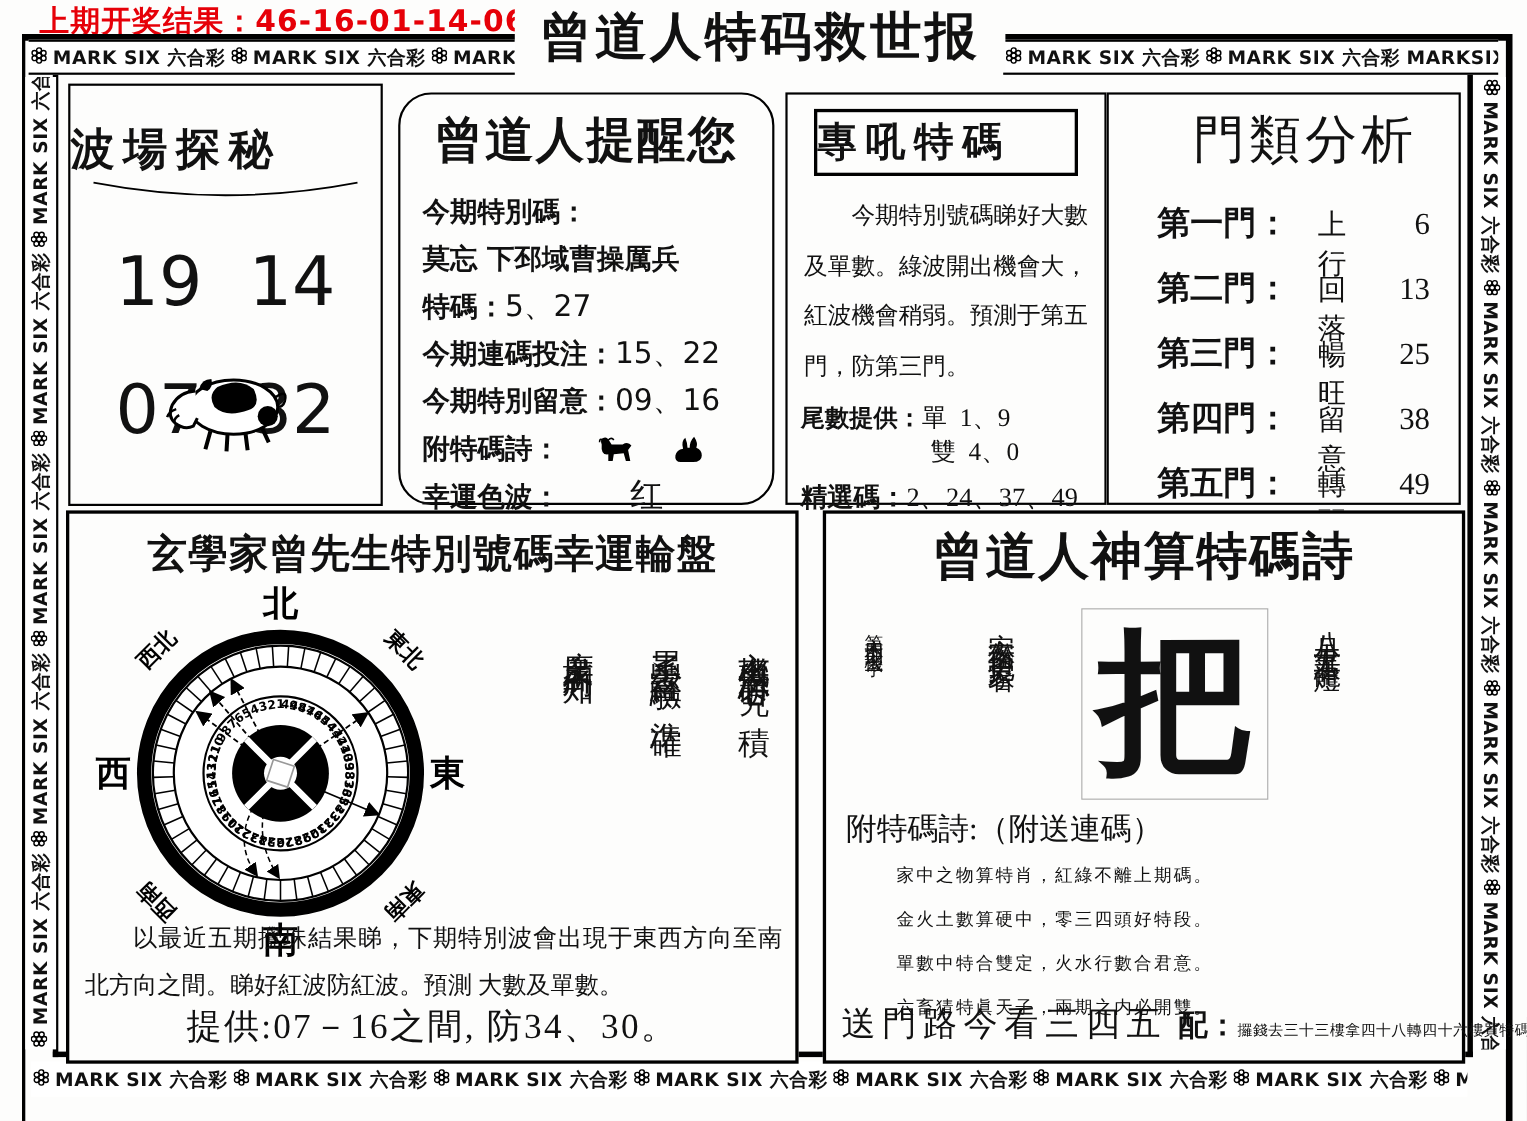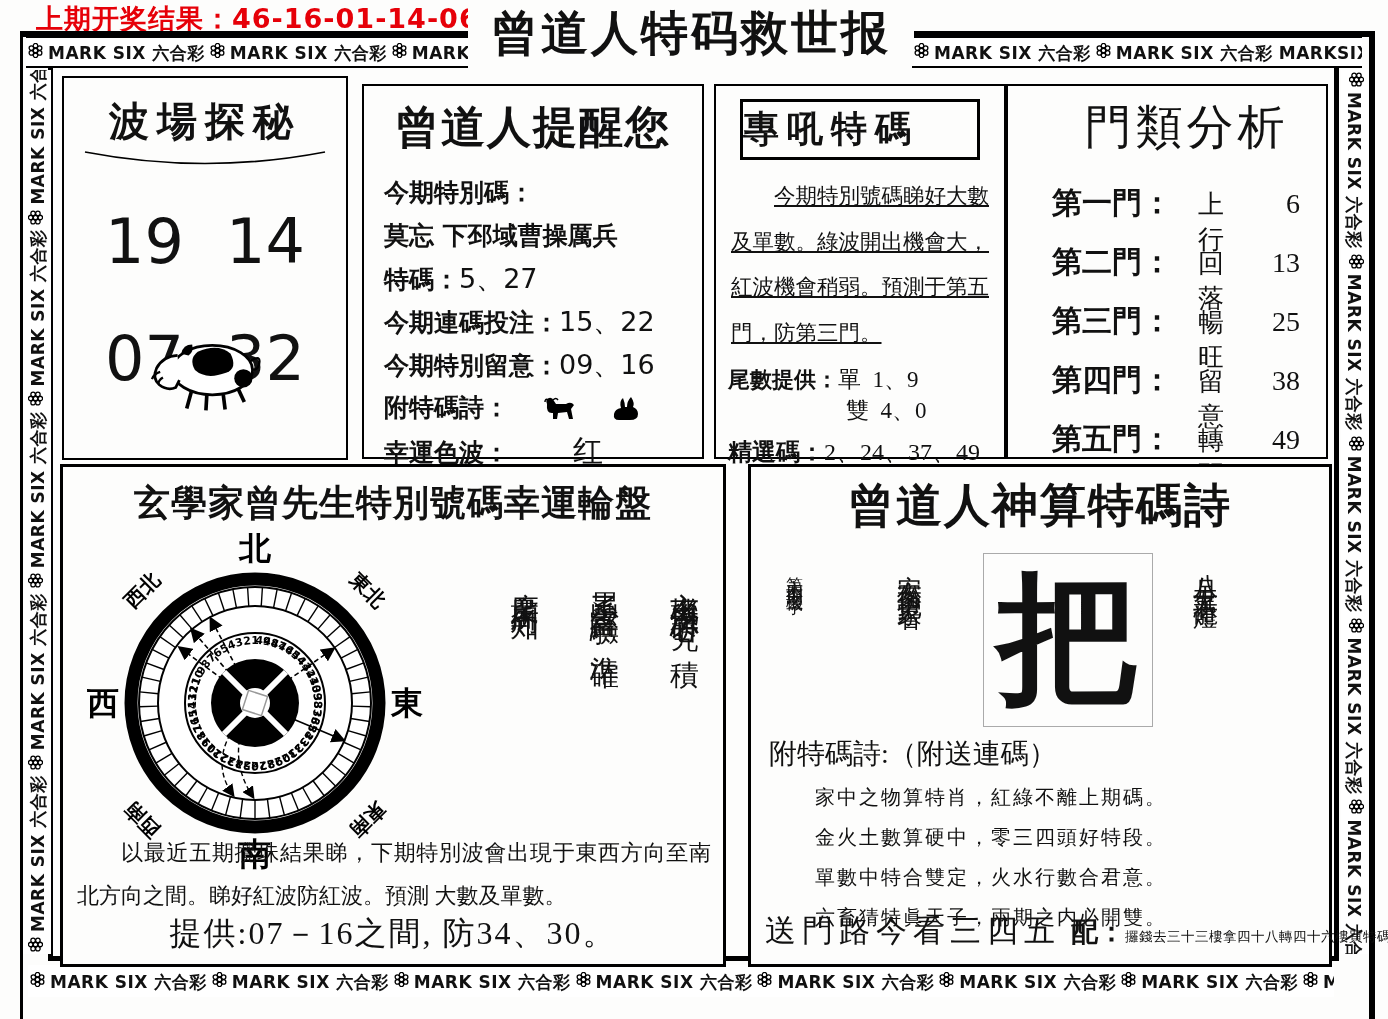--- a/index.html
+++ b/index.html
@@ -26,38 +26,38 @@
   .vstrip-inner{position:absolute;left:0;top:0;width:884px;height:28px;line-height:28px;white-space:nowrap;transform-origin:0 0;}
   .vstrip-left{left:23px;top:70px;}
   .vstrip-left .vstrip-inner{transform:rotate(-90deg) translateX(-884px);}
   .vstrip-right{left:1341px;top:70px;}
   .vstrip-right .vstrip-inner{transform:translateX(28px) rotate(90deg);}
   
   .box{position:absolute;border:2.5px solid #000;background:#fdfdfc;}
   .serif{font-family:"Liberation Serif","DejaVu Serif",serif;}
   
   #box1{left:62px;top:76px;width:282px;height:380px;}
-  #box1 .t{margin-top:16px;text-align:center;font-size:40px;font-weight:700;letter-spacing:8px;}
+  #box1 .t{margin-top:30px;text-align:left;font-size:40px;font-weight:700;letter-spacing:8px;}
   #box1 .arc{display:block;margin:0 auto;}
   .nums{margin:34px 20px 0;display:grid;grid-template-columns:1fr 1fr;row-gap:44px;text-align:center;
         font-size:62px;font-weight:400;font-family:"DejaVu Sans",sans-serif;}
   #box1 .pig{position:absolute;left:50%;transform:translateX(-50%);bottom:44px;}
   
-  #box2{left:362px;top:84px;width:338px;height:371px;}
+  #box2{left:362px;top:84px;width:338px;height:371px;border-radius:30px;}
   #box2 .t{margin-top:12px;text-align:center;font-size:44px;font-weight:900;letter-spacing:2px;}
   #box2 .lines{margin:14px 0 0 20px;}
   #box2 .ln{height:43px;line-height:43px;font-size:25px;font-weight:700;white-space:nowrap;}
   #box2 .val{font-size:27px;font-weight:400;font-family:"DejaVu Sans",sans-serif;}
   #box2 .red-ch{font-size:30px;margin-left:64px;font-weight:400;}
   #box2 .zo{display:inline-block;vertical-align:middle;margin-left:26px;}
   
   #box3{left:714px;top:84px;width:288px;height:371px;}
   #box3 .tbox{margin:13px auto 0;width:234px;border:3.5px solid #000;text-align:left;
         font-size:36px;font-weight:900;letter-spacing:8px;padding:3px 0;}
-  #box3 .para{margin:14px 15px 0;font-size:21.5px;line-height:2.12;text-indent:2em;text-align:justify;text-decoration:underline;}
+  #box3 .para{margin:14px 15px 0;font-size:21.5px;line-height:2.12;text-indent:2em;text-align:justify;}
   #box3 .tails{margin:8px 0 0 12px;font-size:23px;}
   #box3 .tails .lb{font-weight:900;font-size:22px;}
   #box3 .tl2{margin-left:118px;}
   #box3 .sel{margin:10px 0 0 12px;font-size:24px;}
   #box3 .sel .lb{font-weight:900;}
   
   #box4{left:1006px;top:84px;width:318px;height:371px;}
   #box4 .t{margin-top:10px;text-align:center;font-size:47px;font-weight:400;letter-spacing:4px;padding-left:39px;}
   #box4 .rows{margin:24px 26px 0 24px;}
   #box4 .row{display:flex;align-items:baseline;height:59px;}
@@ -76,21 +76,21 @@
   #box6{left:748px;top:464px;width:578px;height:497px;border-width:3px;}
   #box6 .t{margin-top:8px;text-align:center;font-size:46px;font-weight:900;letter-spacing:2px;}
   #box6 .colarea{position:absolute;left:0;top:86px;width:100%;height:190px;}
   #box6 .vc{position:absolute;writing-mode:vertical-rl;}
   #box6 .issue{left:32px;top:10px;font-size:17px;letter-spacing:3px;}
   #box6 .phrase-l{left:142px;top:2px;font-size:25px;letter-spacing:5px;}
   #box6 .phrase-r{left:438px;top:2px;font-size:25px;letter-spacing:5px;}
   #box6 .bigbox{position:absolute;left:232px;top:0px;width:168px;height:172px;border:1.5px solid #aaa;
         text-align:center;line-height:168px;font-size:142px;font-weight:900;}
   #box6 .attach{position:absolute;left:18px;top:268px;font-size:28px;}
-  #box6 .poem{position:absolute;left:64px;top:310px;font-size:20px;line-height:40px;letter-spacing:2px;}
+  #box6 .poem{position:absolute;left:64px;top:310px;font-size:16px;line-height:40px;letter-spacing:2px;}
   #box6 .brow{position:absolute;left:14px;right:8px;bottom:12px;display:flex;align-items:baseline;white-space:nowrap;}
   #box6 .brow .bl{font-size:31px;letter-spacing:6px;}
   #box6 .brow .pl{font-size:27px;font-weight:900;margin-left:10px;}
   #box6 .brow .pv{font-size:13.5px;letter-spacing:0.5px;}
   svg text{font-family:"DejaVu Sans",sans-serif;}
 </style>
 </head>
 <body>
 
 <div id="page">

